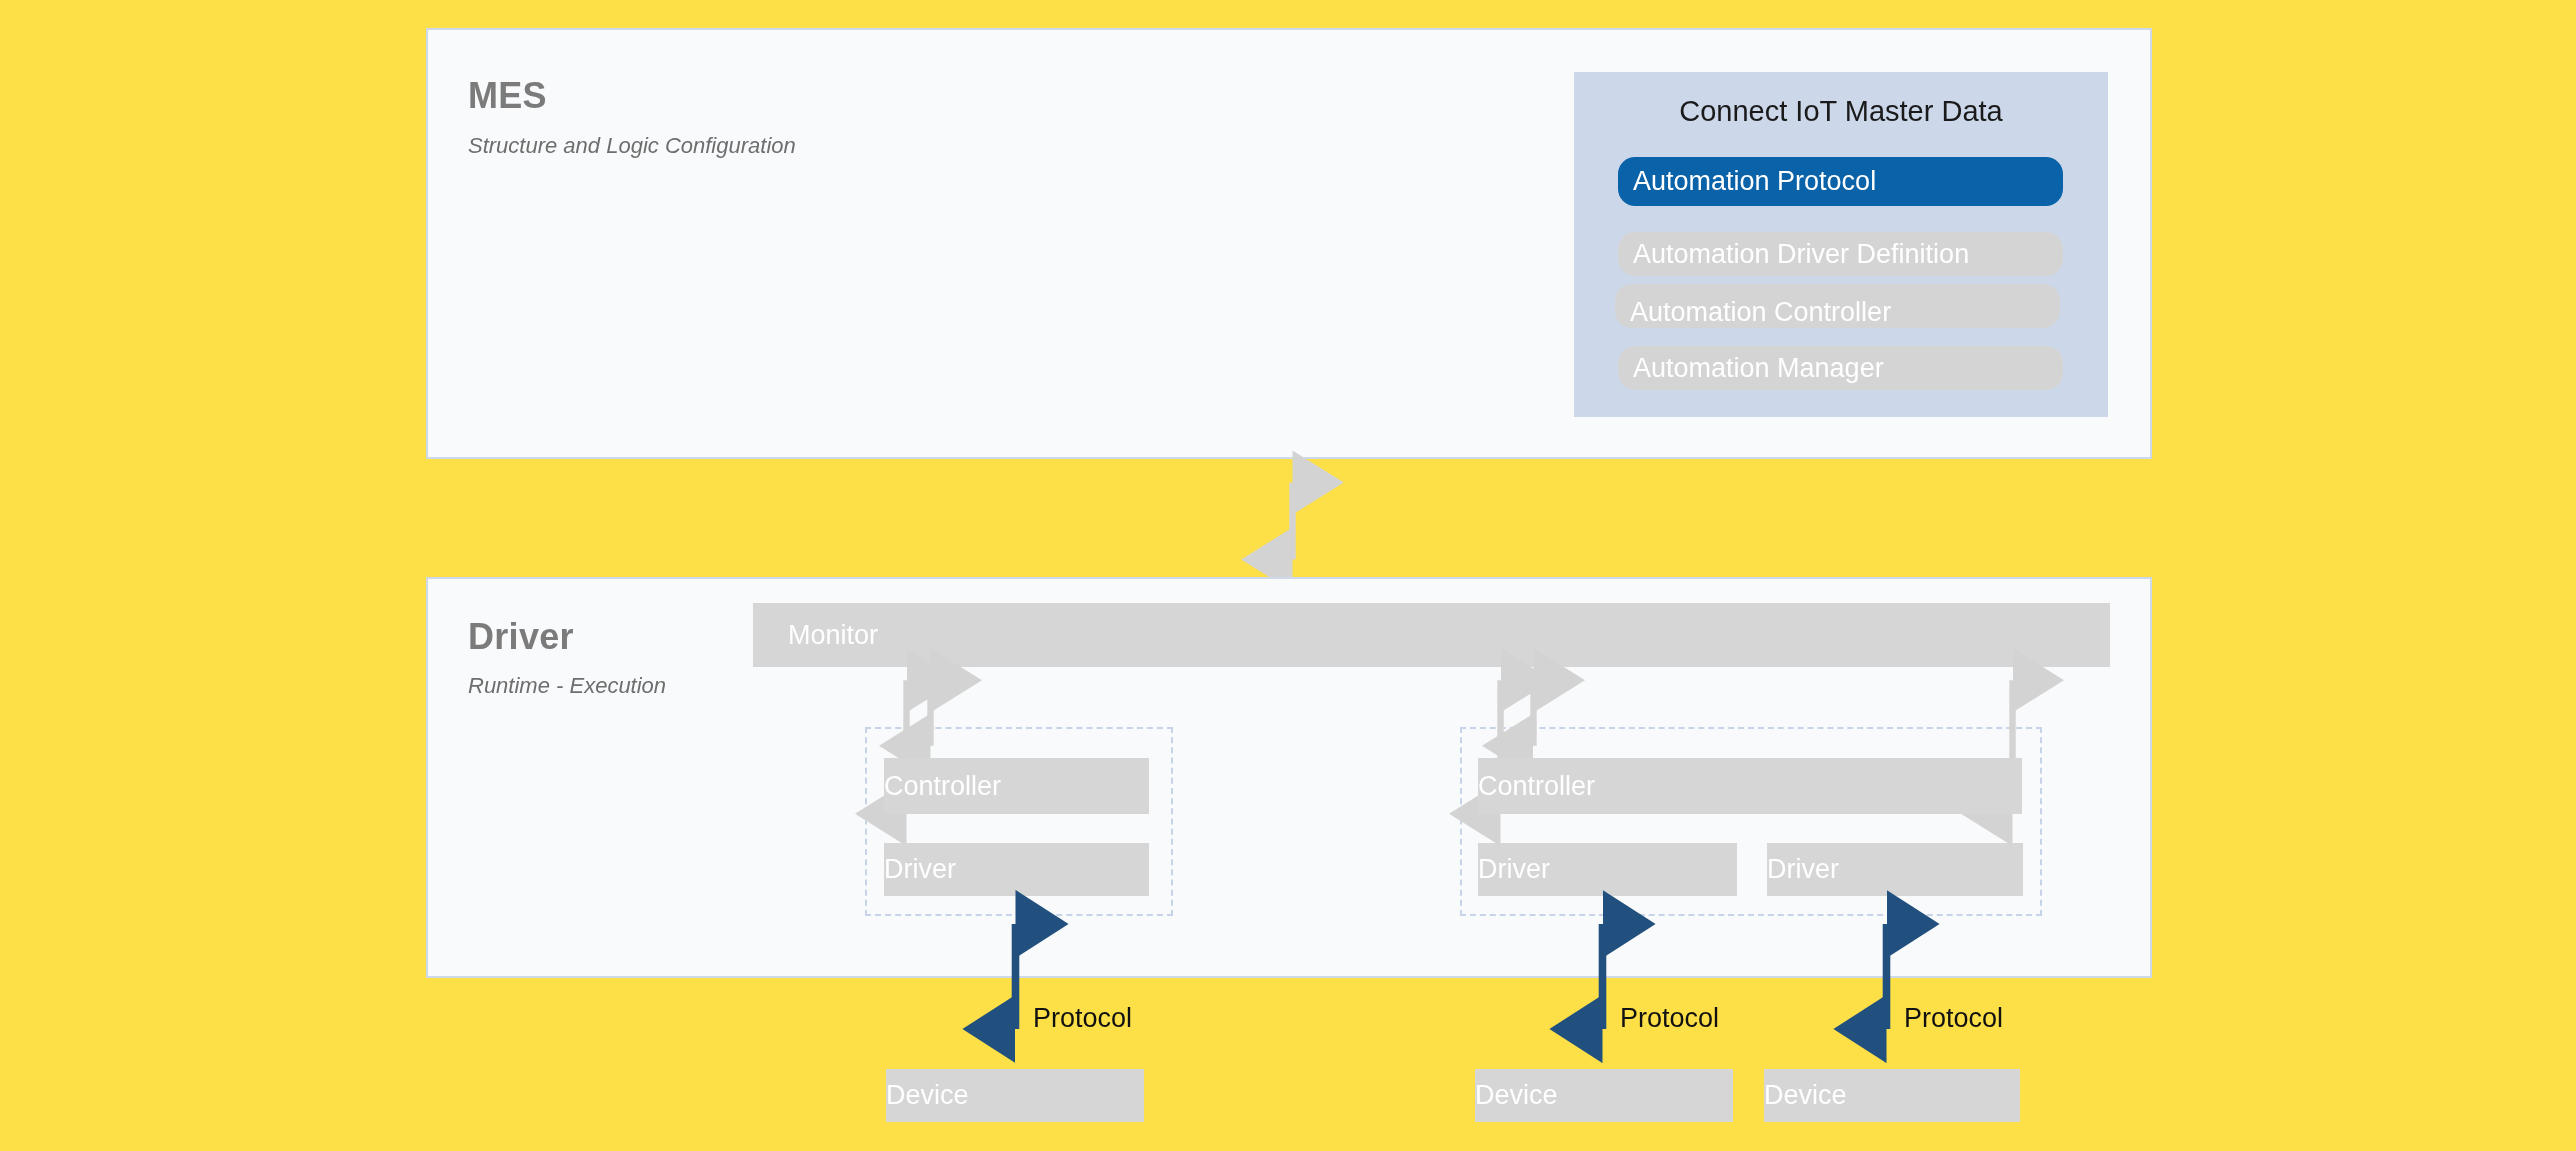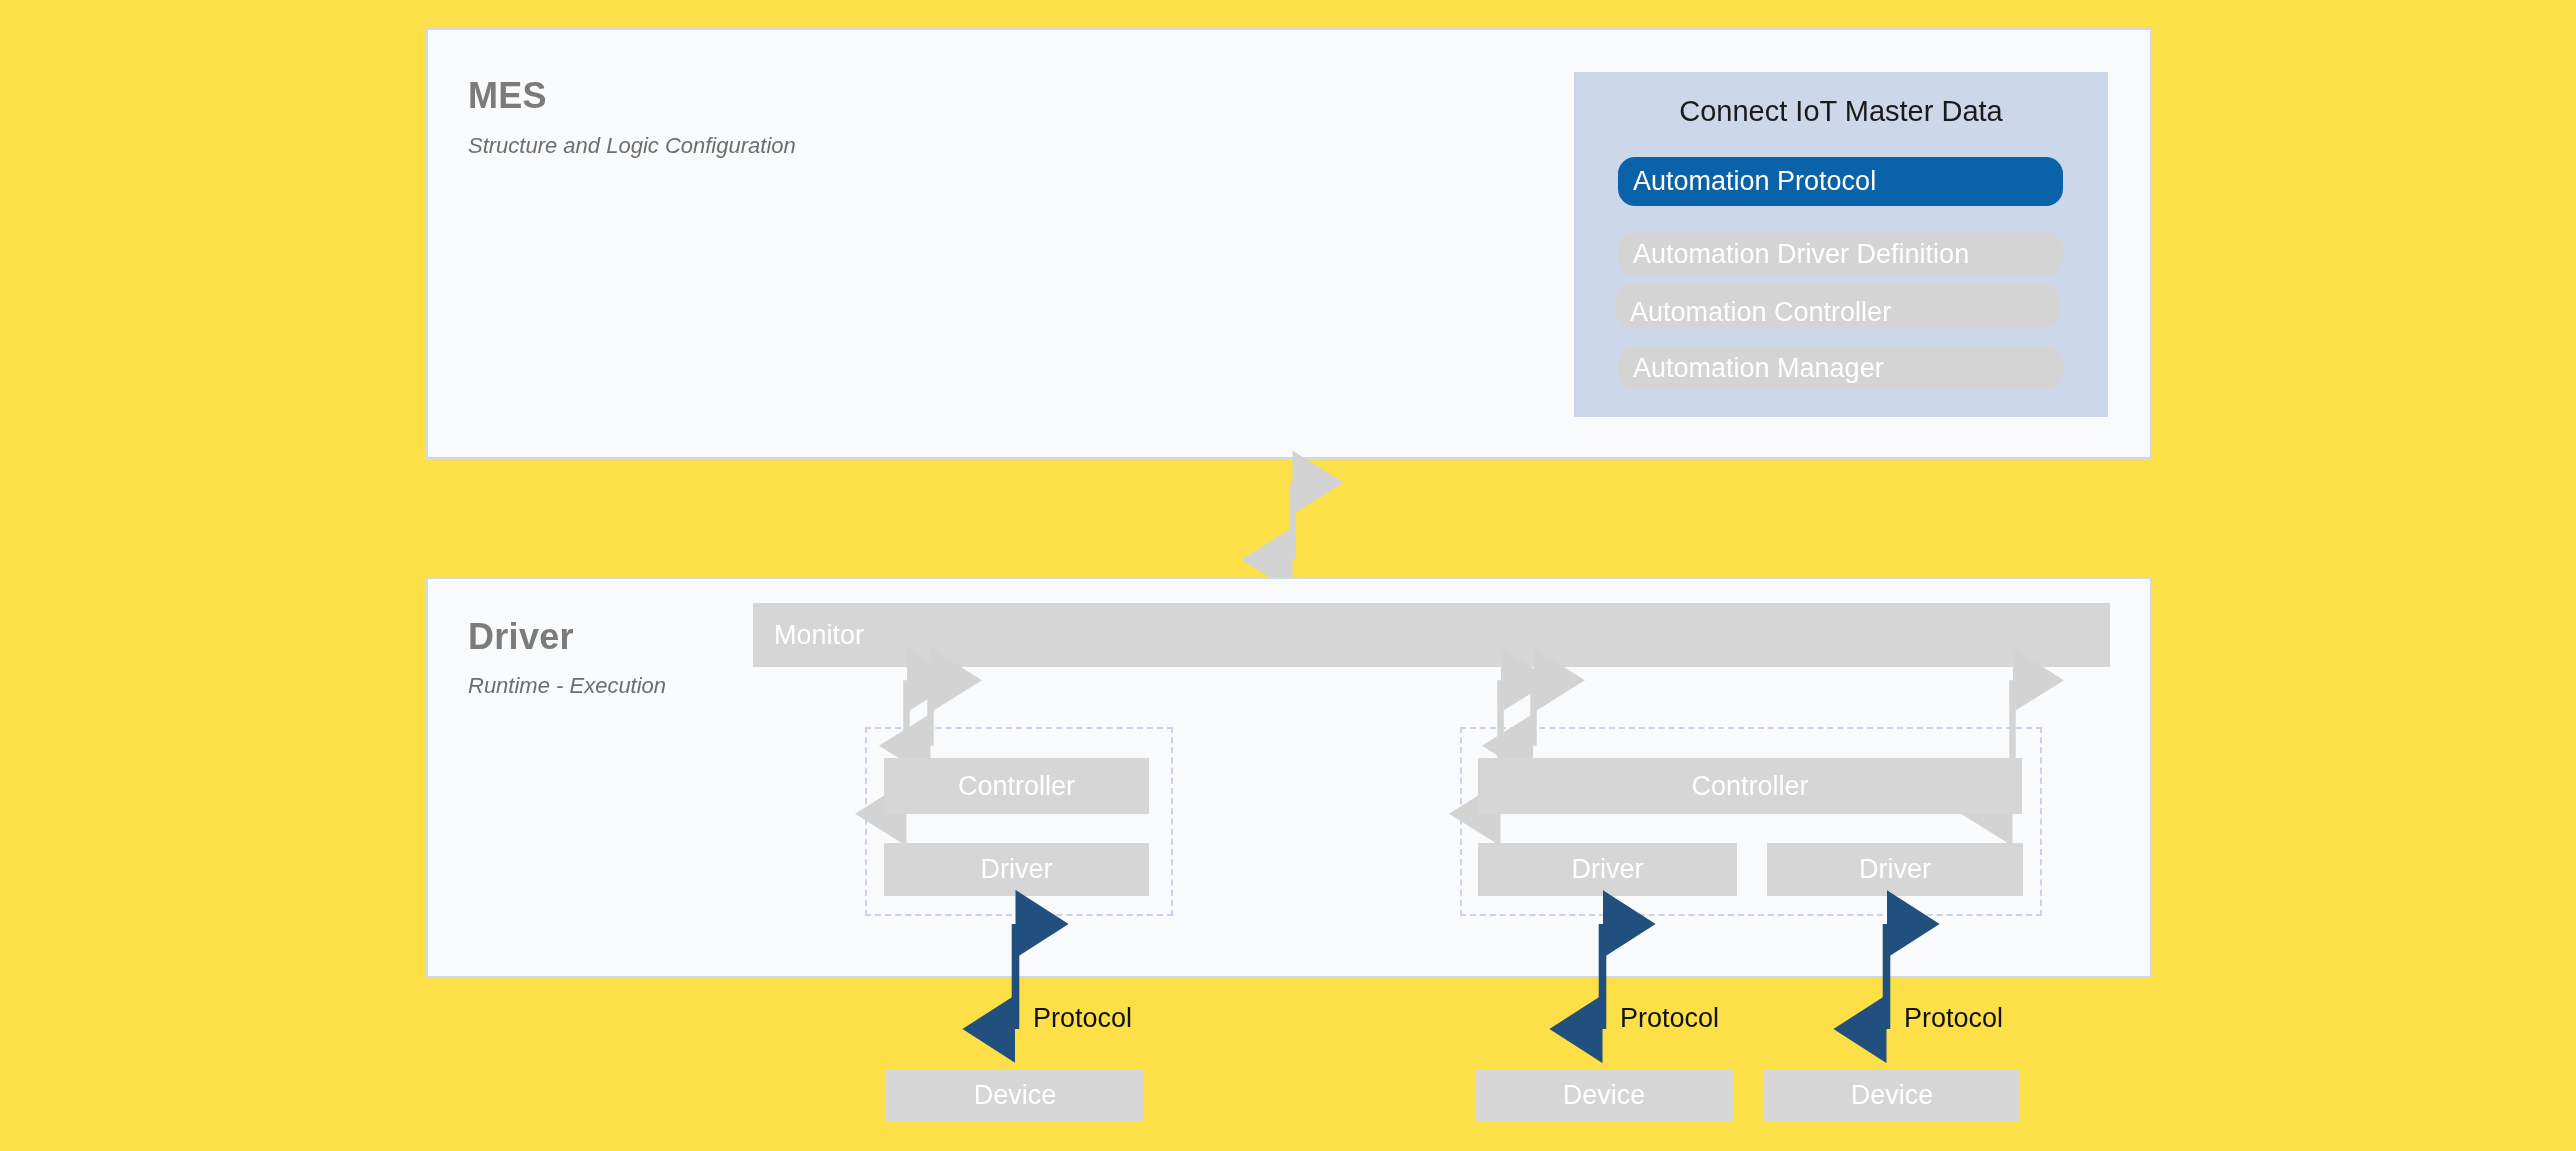--- a/index.html
+++ b/index.html
@@ -73,22 +73,22 @@
 
   
   .grey-box {
     background: #d6d6d6;
     color: #ffffff;
     display: flex;
     align-items: center;
     font-size: 27px;
     white-space: nowrap;
   }
-  .grey-box.center { justify-content: center; }
-  .grey-box.left   { justify-content: flex-start; padding-left: 21px; }
+  .grey-box.center { justify-content: flex-start; }
+  .grey-box.left   { justify-content: flex-start; padding-left: 35px; }
 
   
   .dashed-group {
     border: 2.3px dashed #c6d3e8;
     background: transparent;
   }
 
   
   .arrow-svg { position: absolute; overflow: visible; }
 

